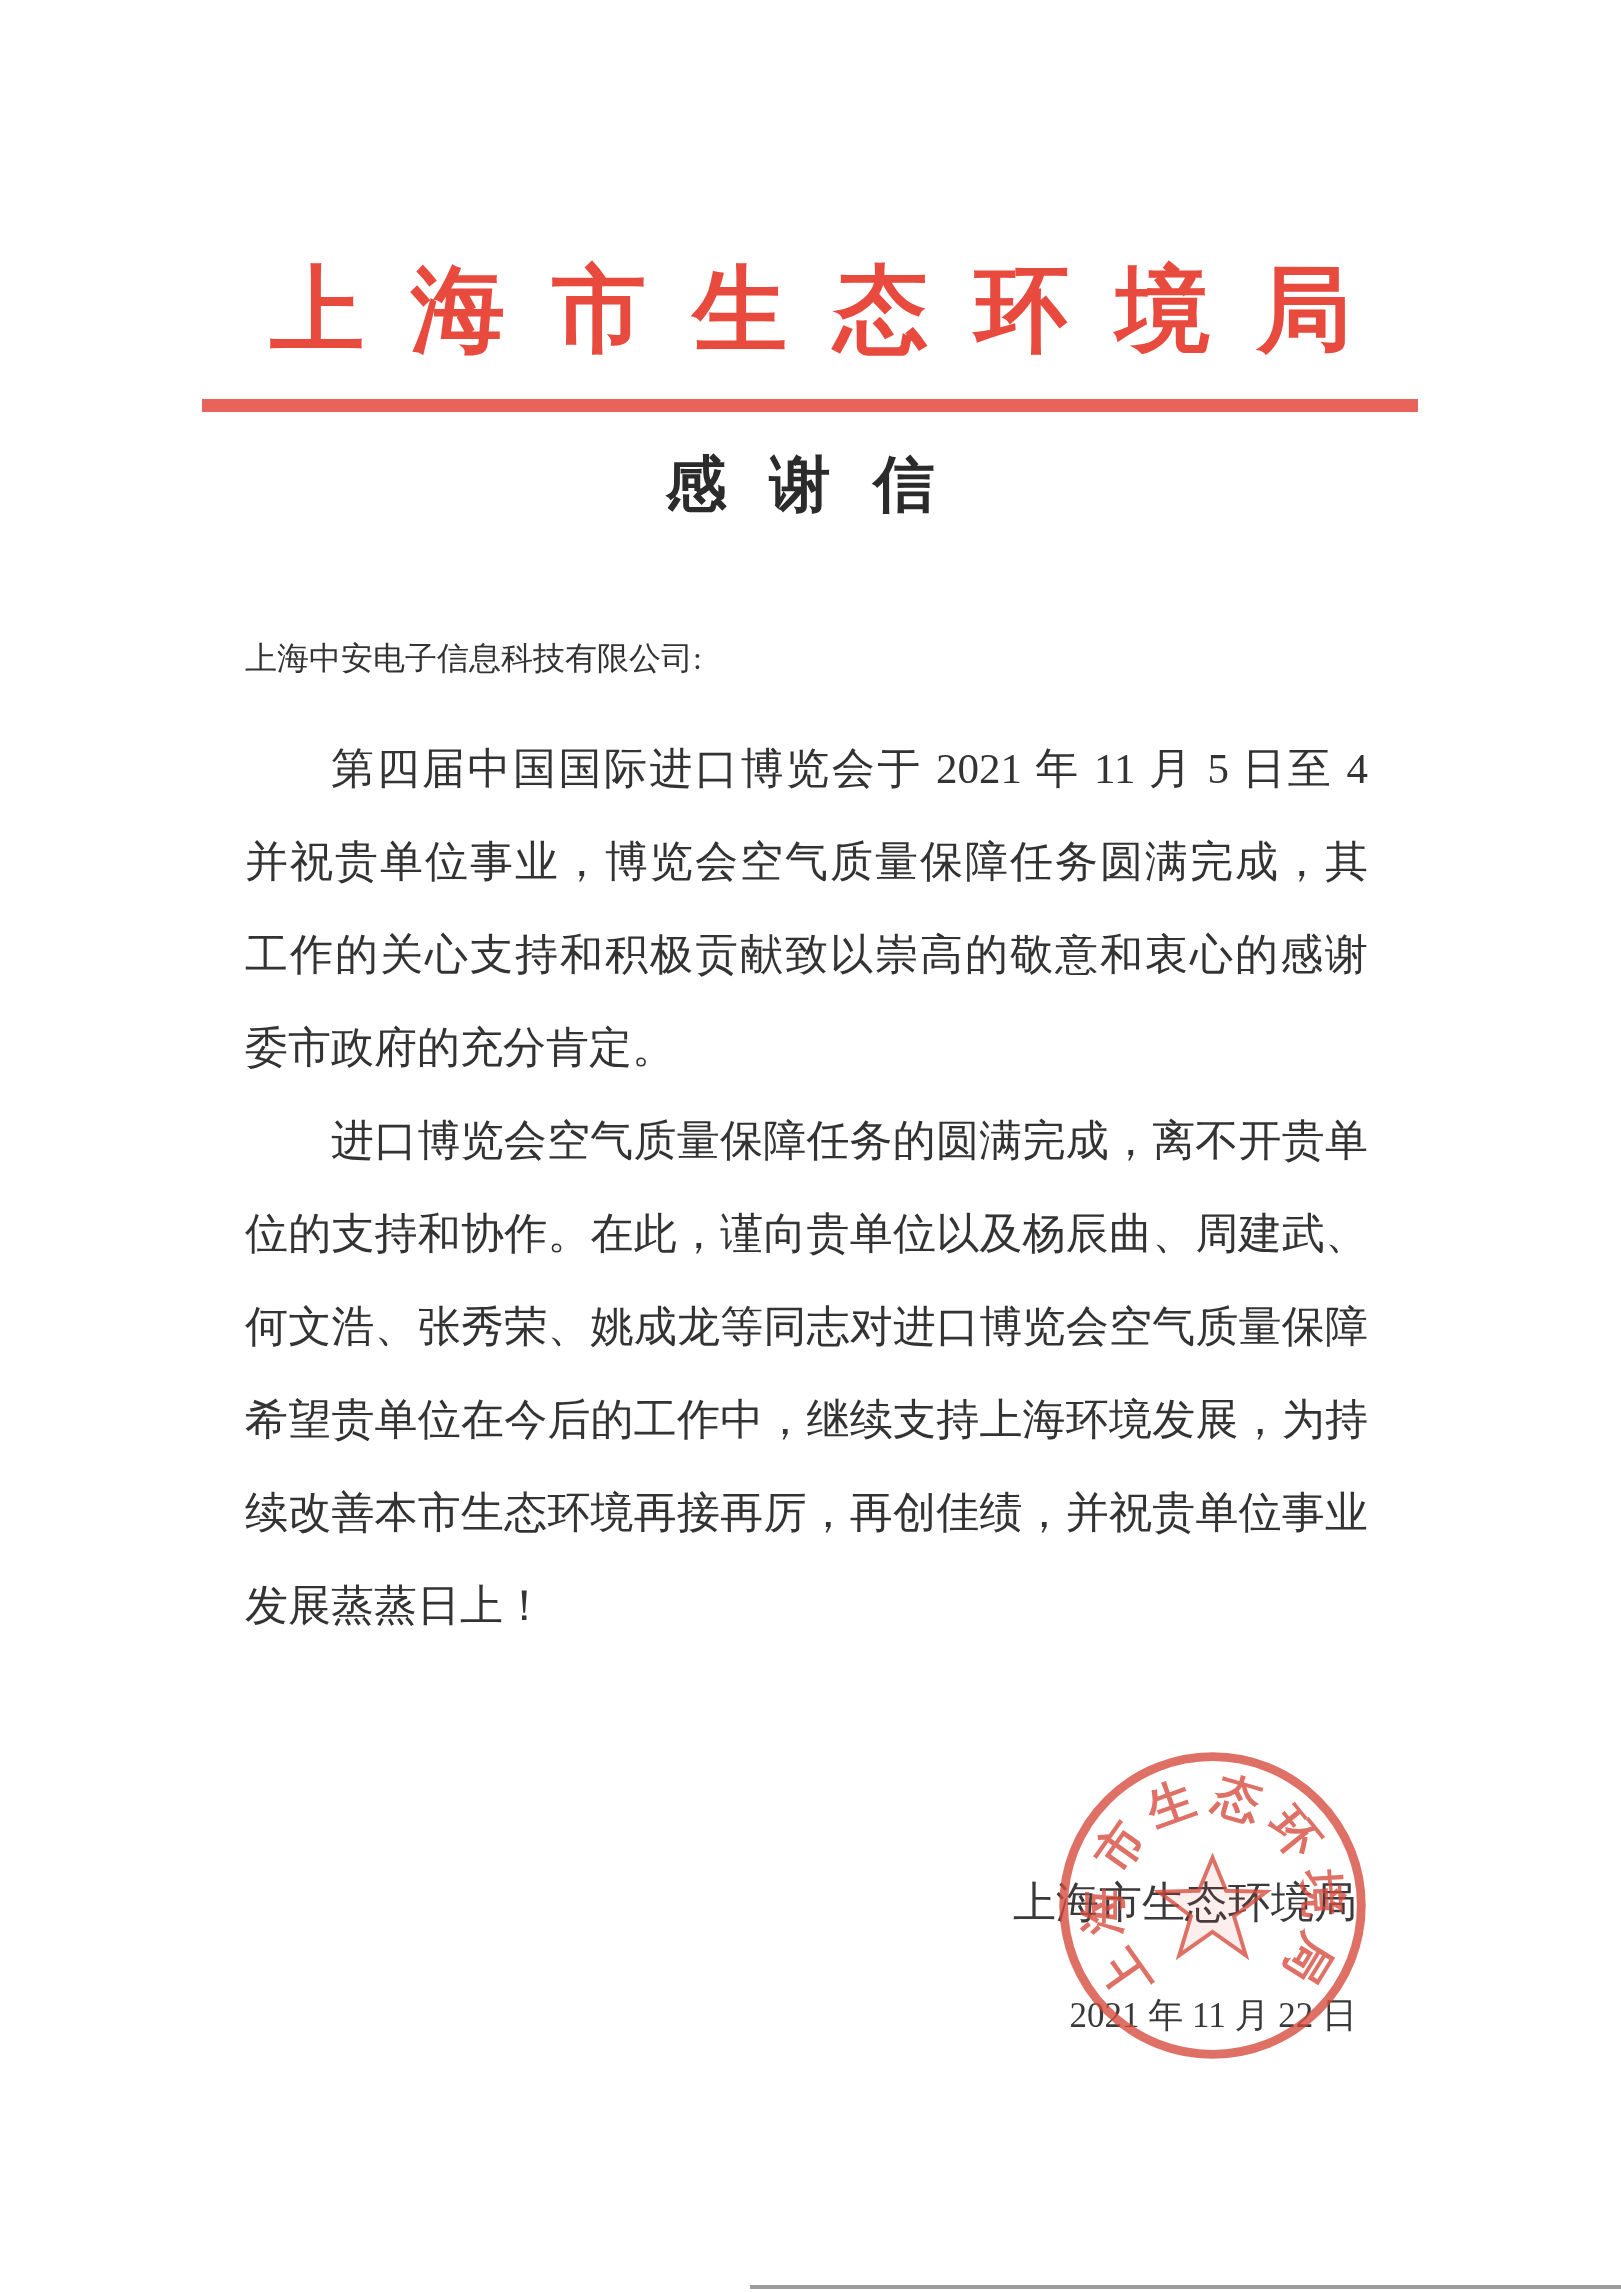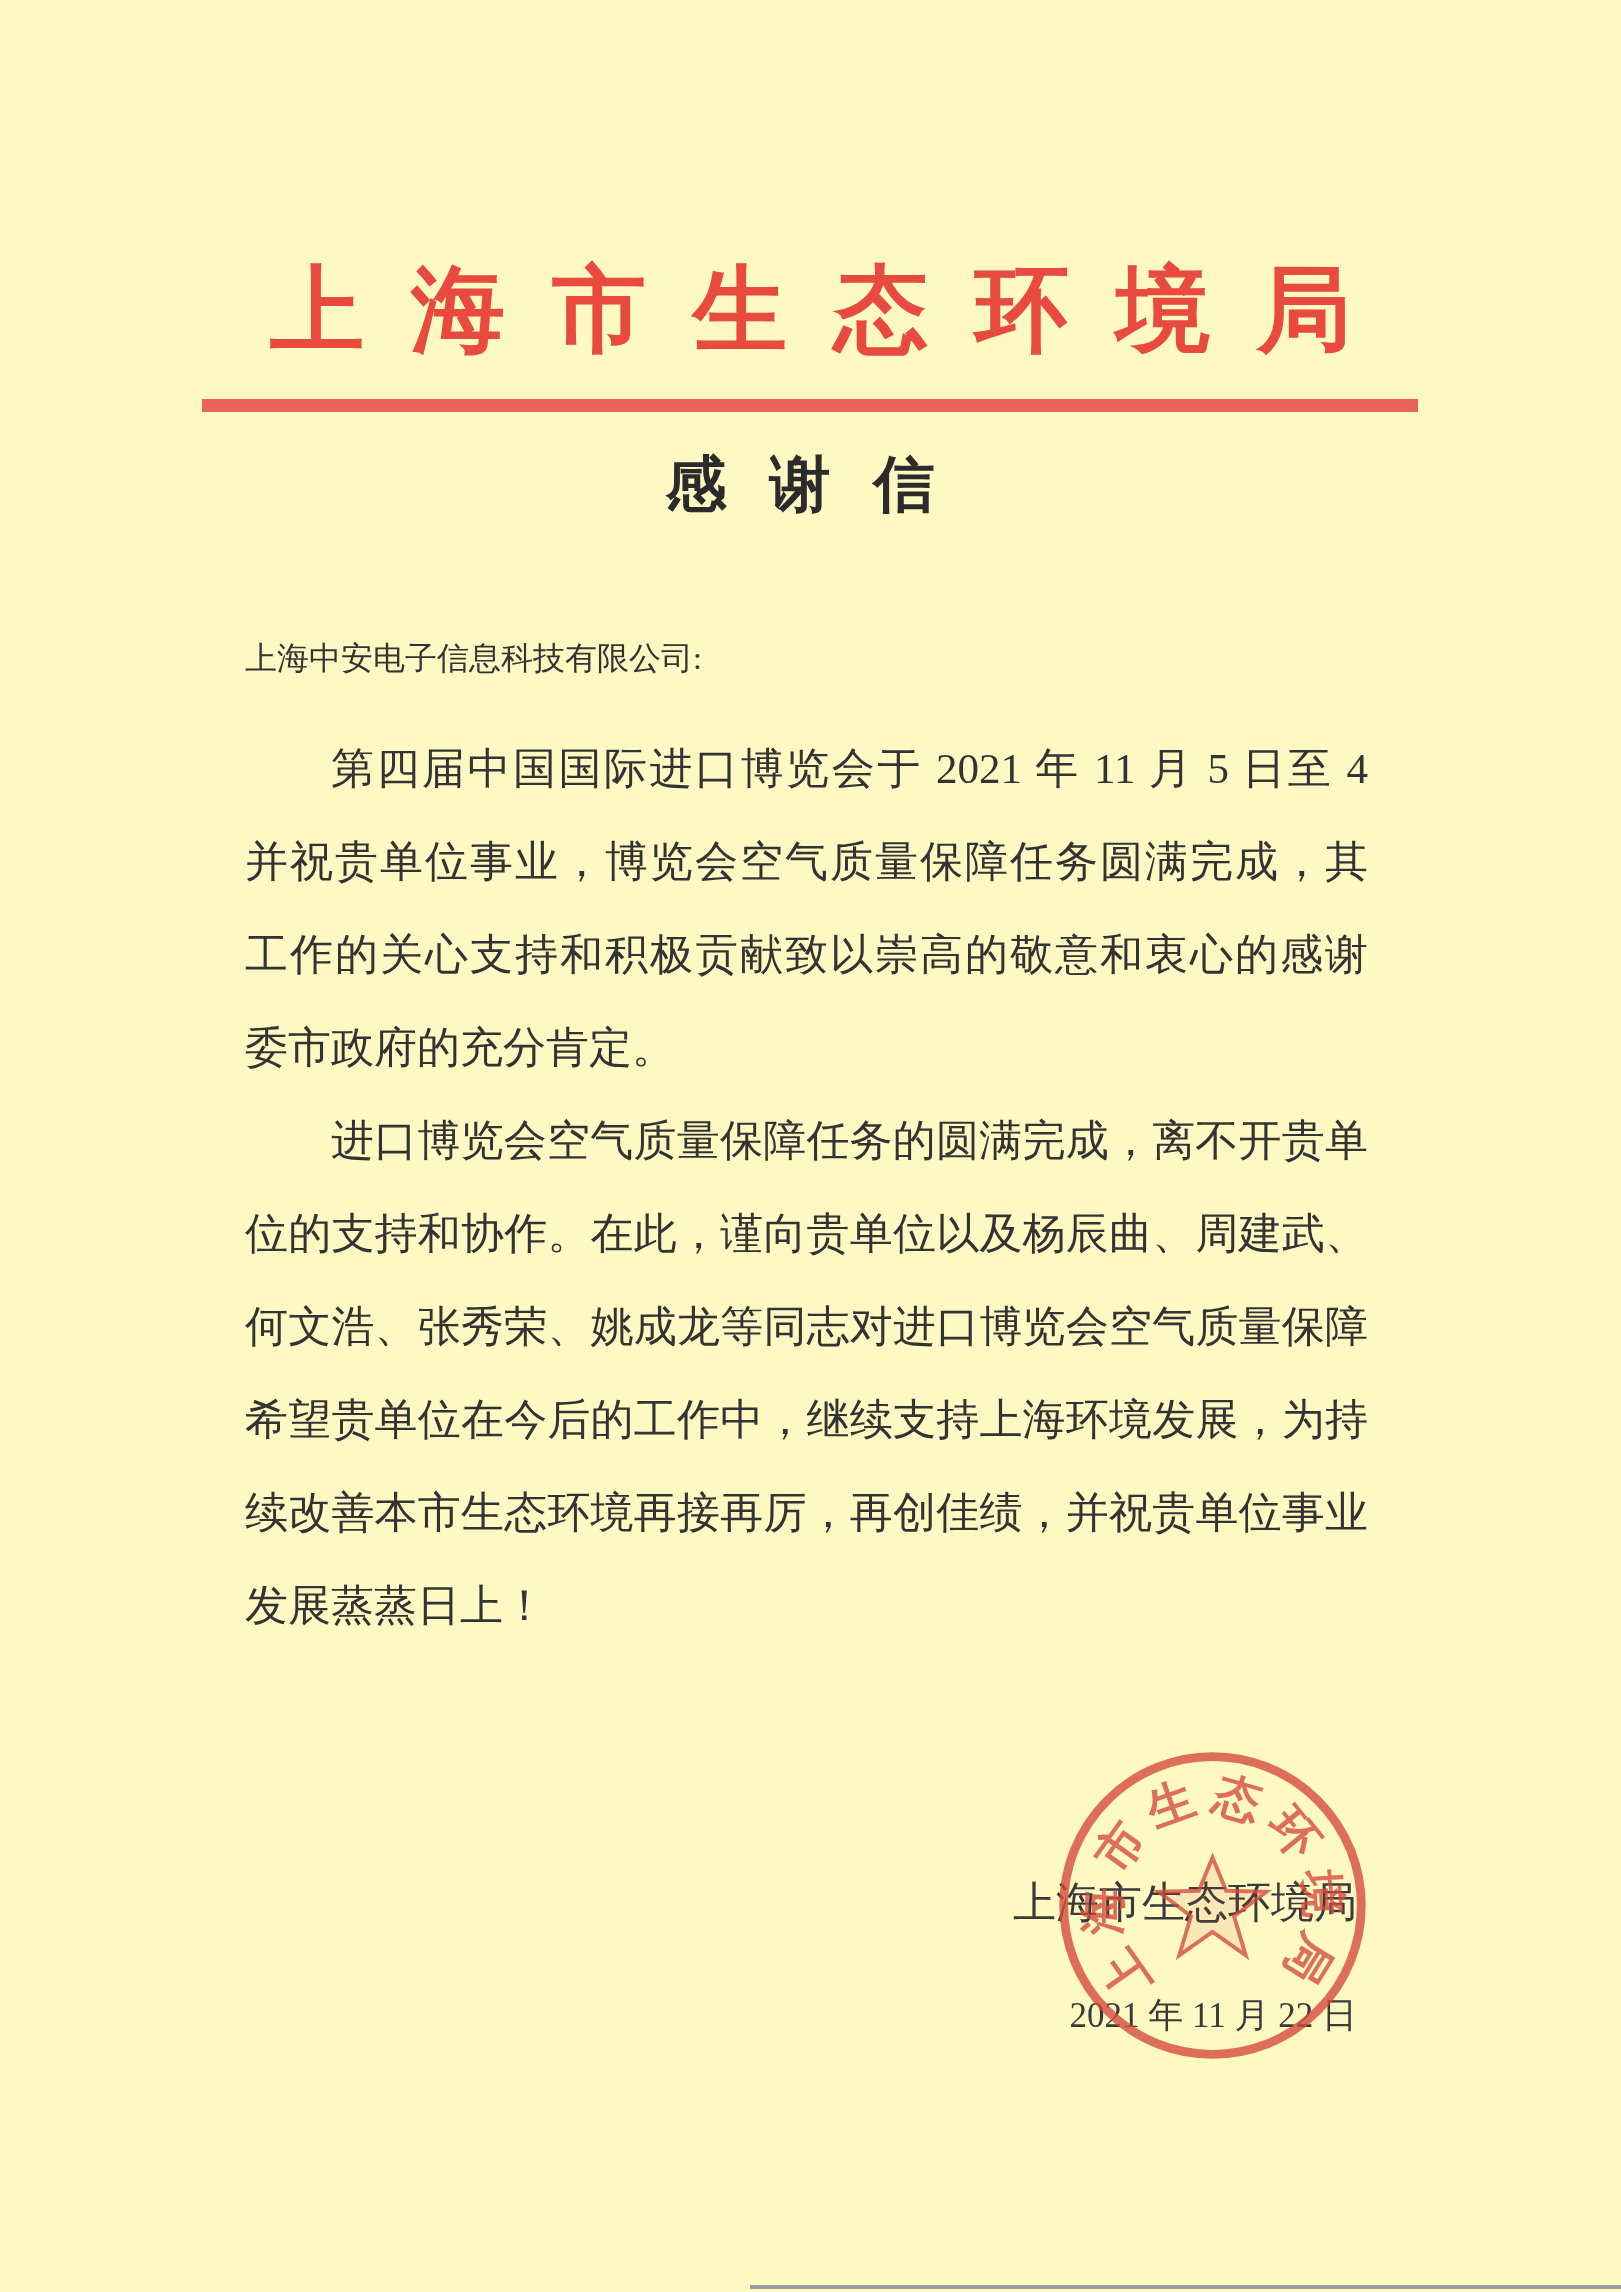--- a/index.html
+++ b/index.html
@@ -5,21 +5,21 @@
   :root{
     --header-red:#e84a3e;
     --rule-red:#e8635a;
     --stamp-red:#d5493b;
     --text-dark:#333333;
   }
   html,body{margin:0;padding:0;background:#e9e9e9;}
   .page{
     position:relative;
     width:1621px;height:2293px;
-    background:#fef9c3;
+    background:#ffffff;
     overflow:hidden;
     font-family:"Liberation Serif","DejaVu Serif",serif;
     color:var(--text-dark);
   }
   .letterhead-title{
     position:absolute;top:259px;left:0;width:100%;
     text-align:center;
     font-size:94px;line-height:1.1;font-weight:700;
     color:var(--header-red);
     letter-spacing:47px;padding-left:47px;box-sizing:border-box;

